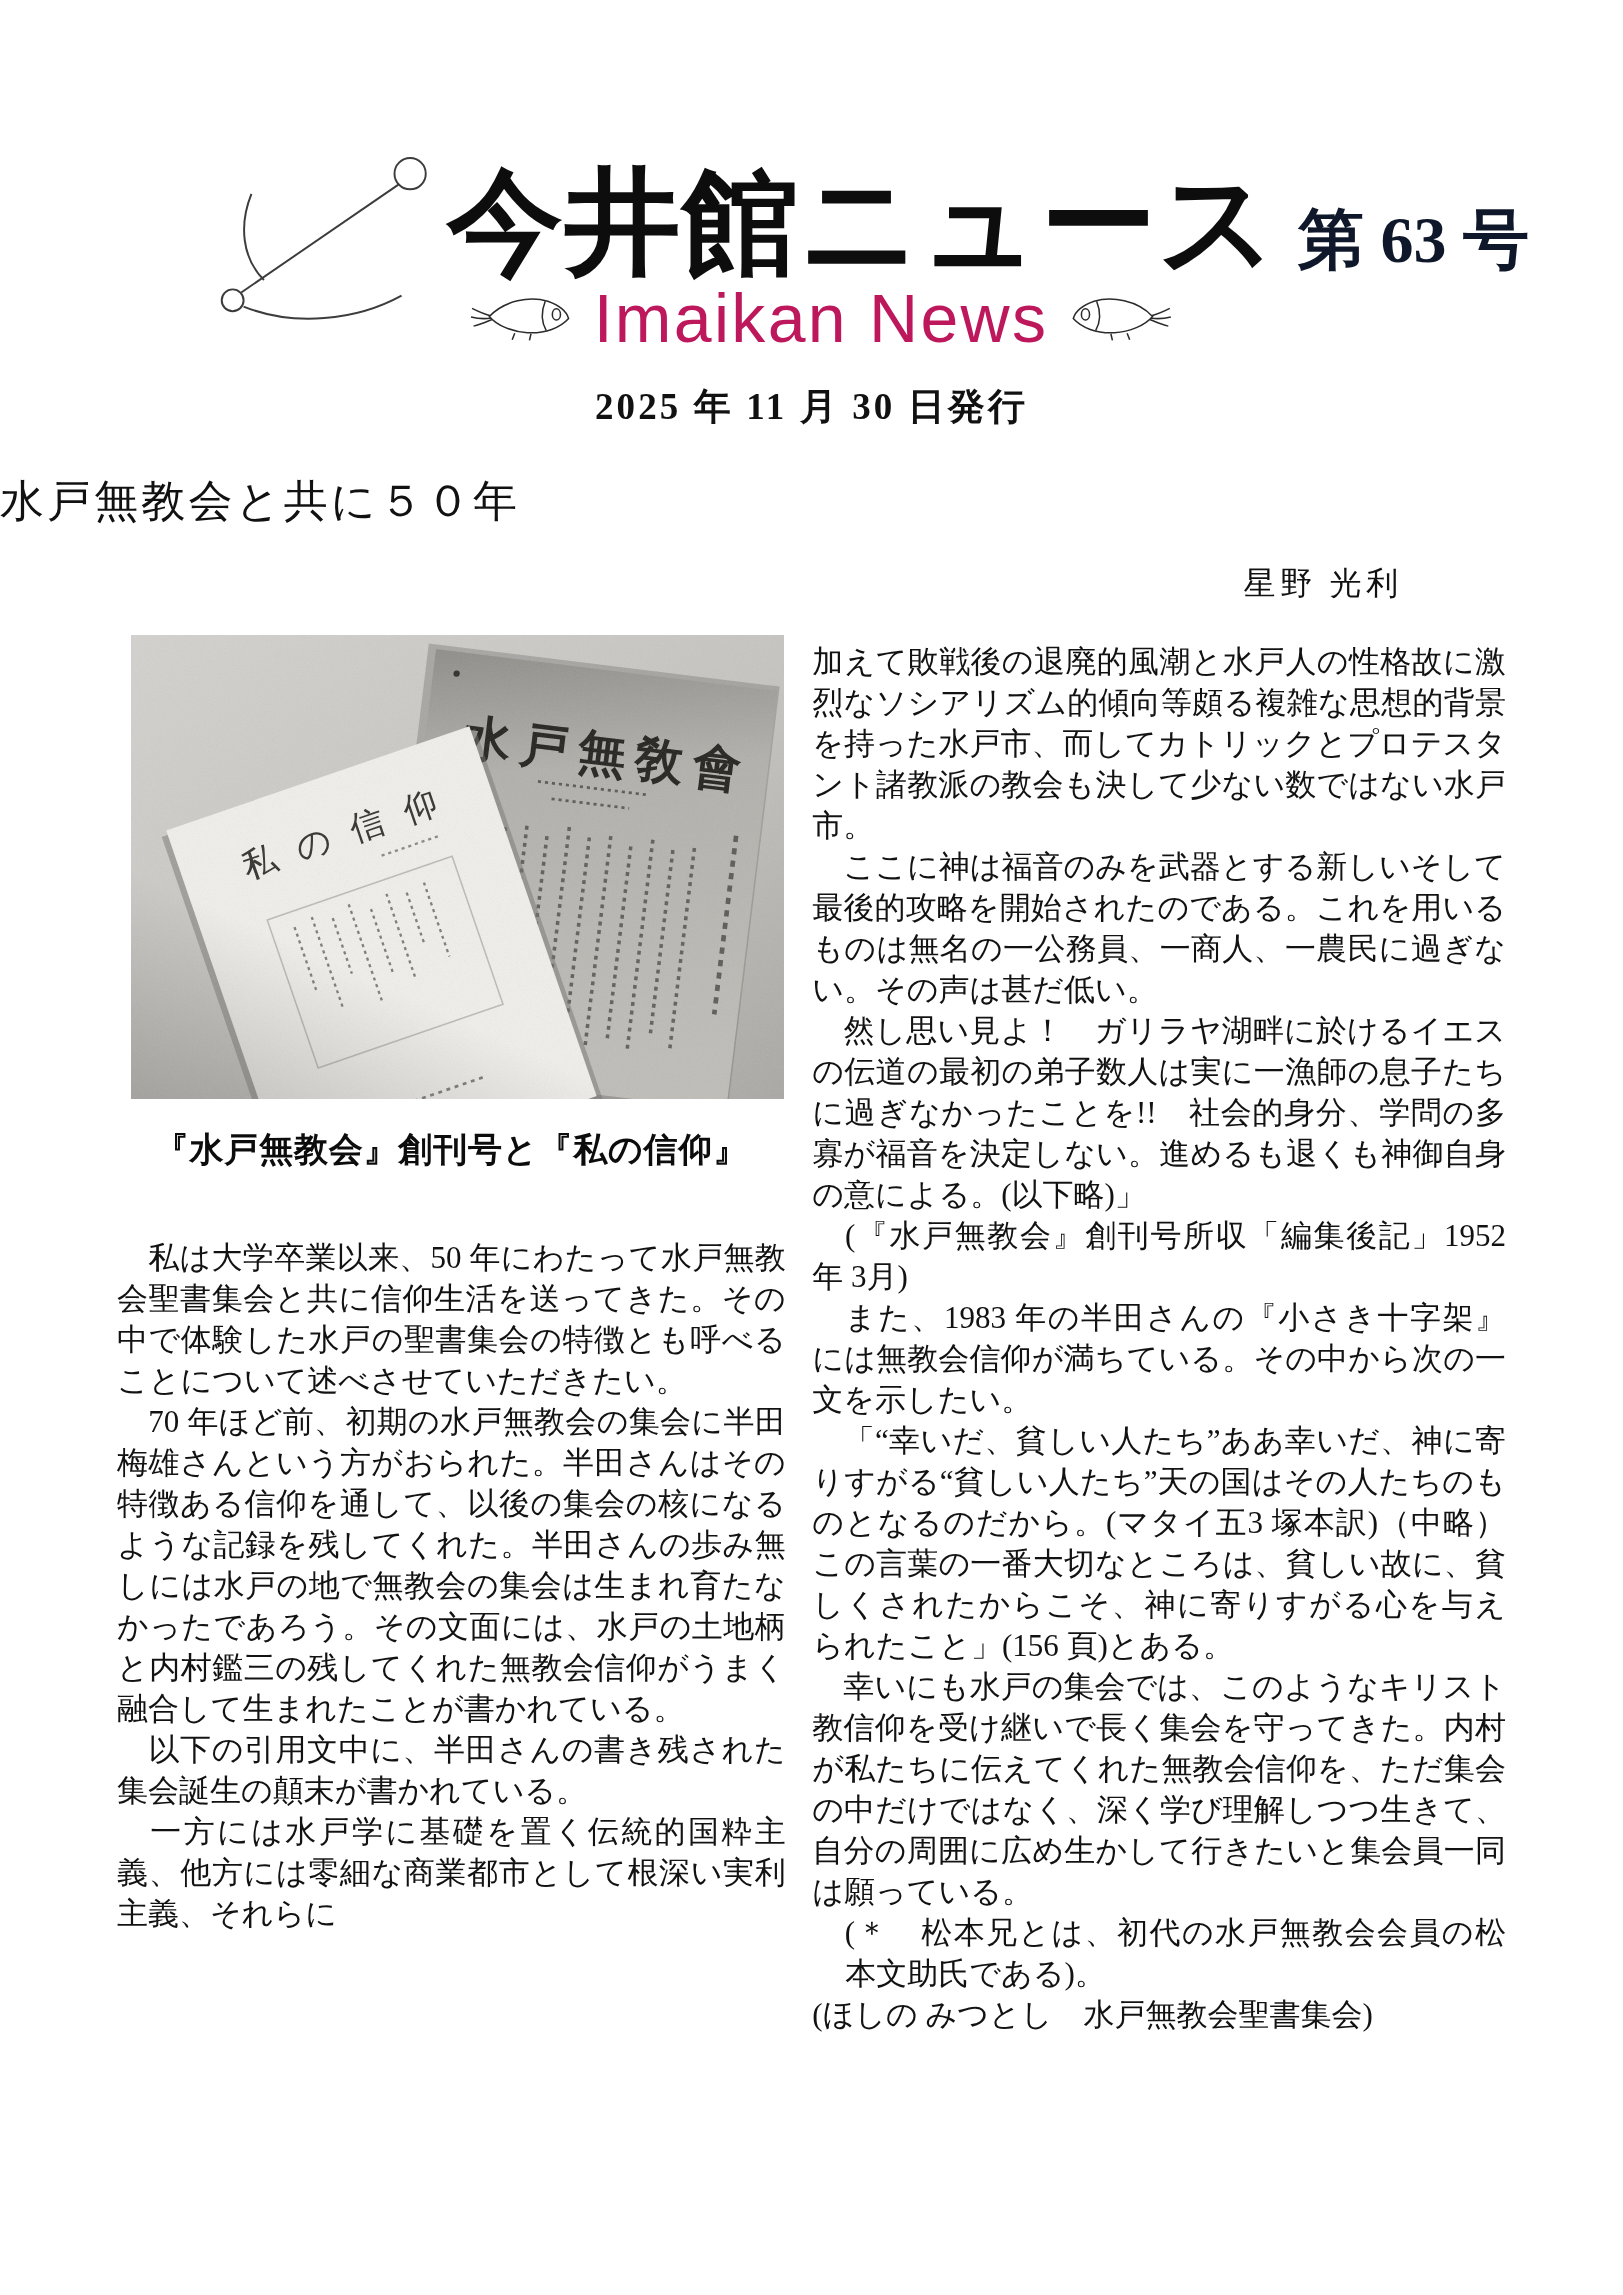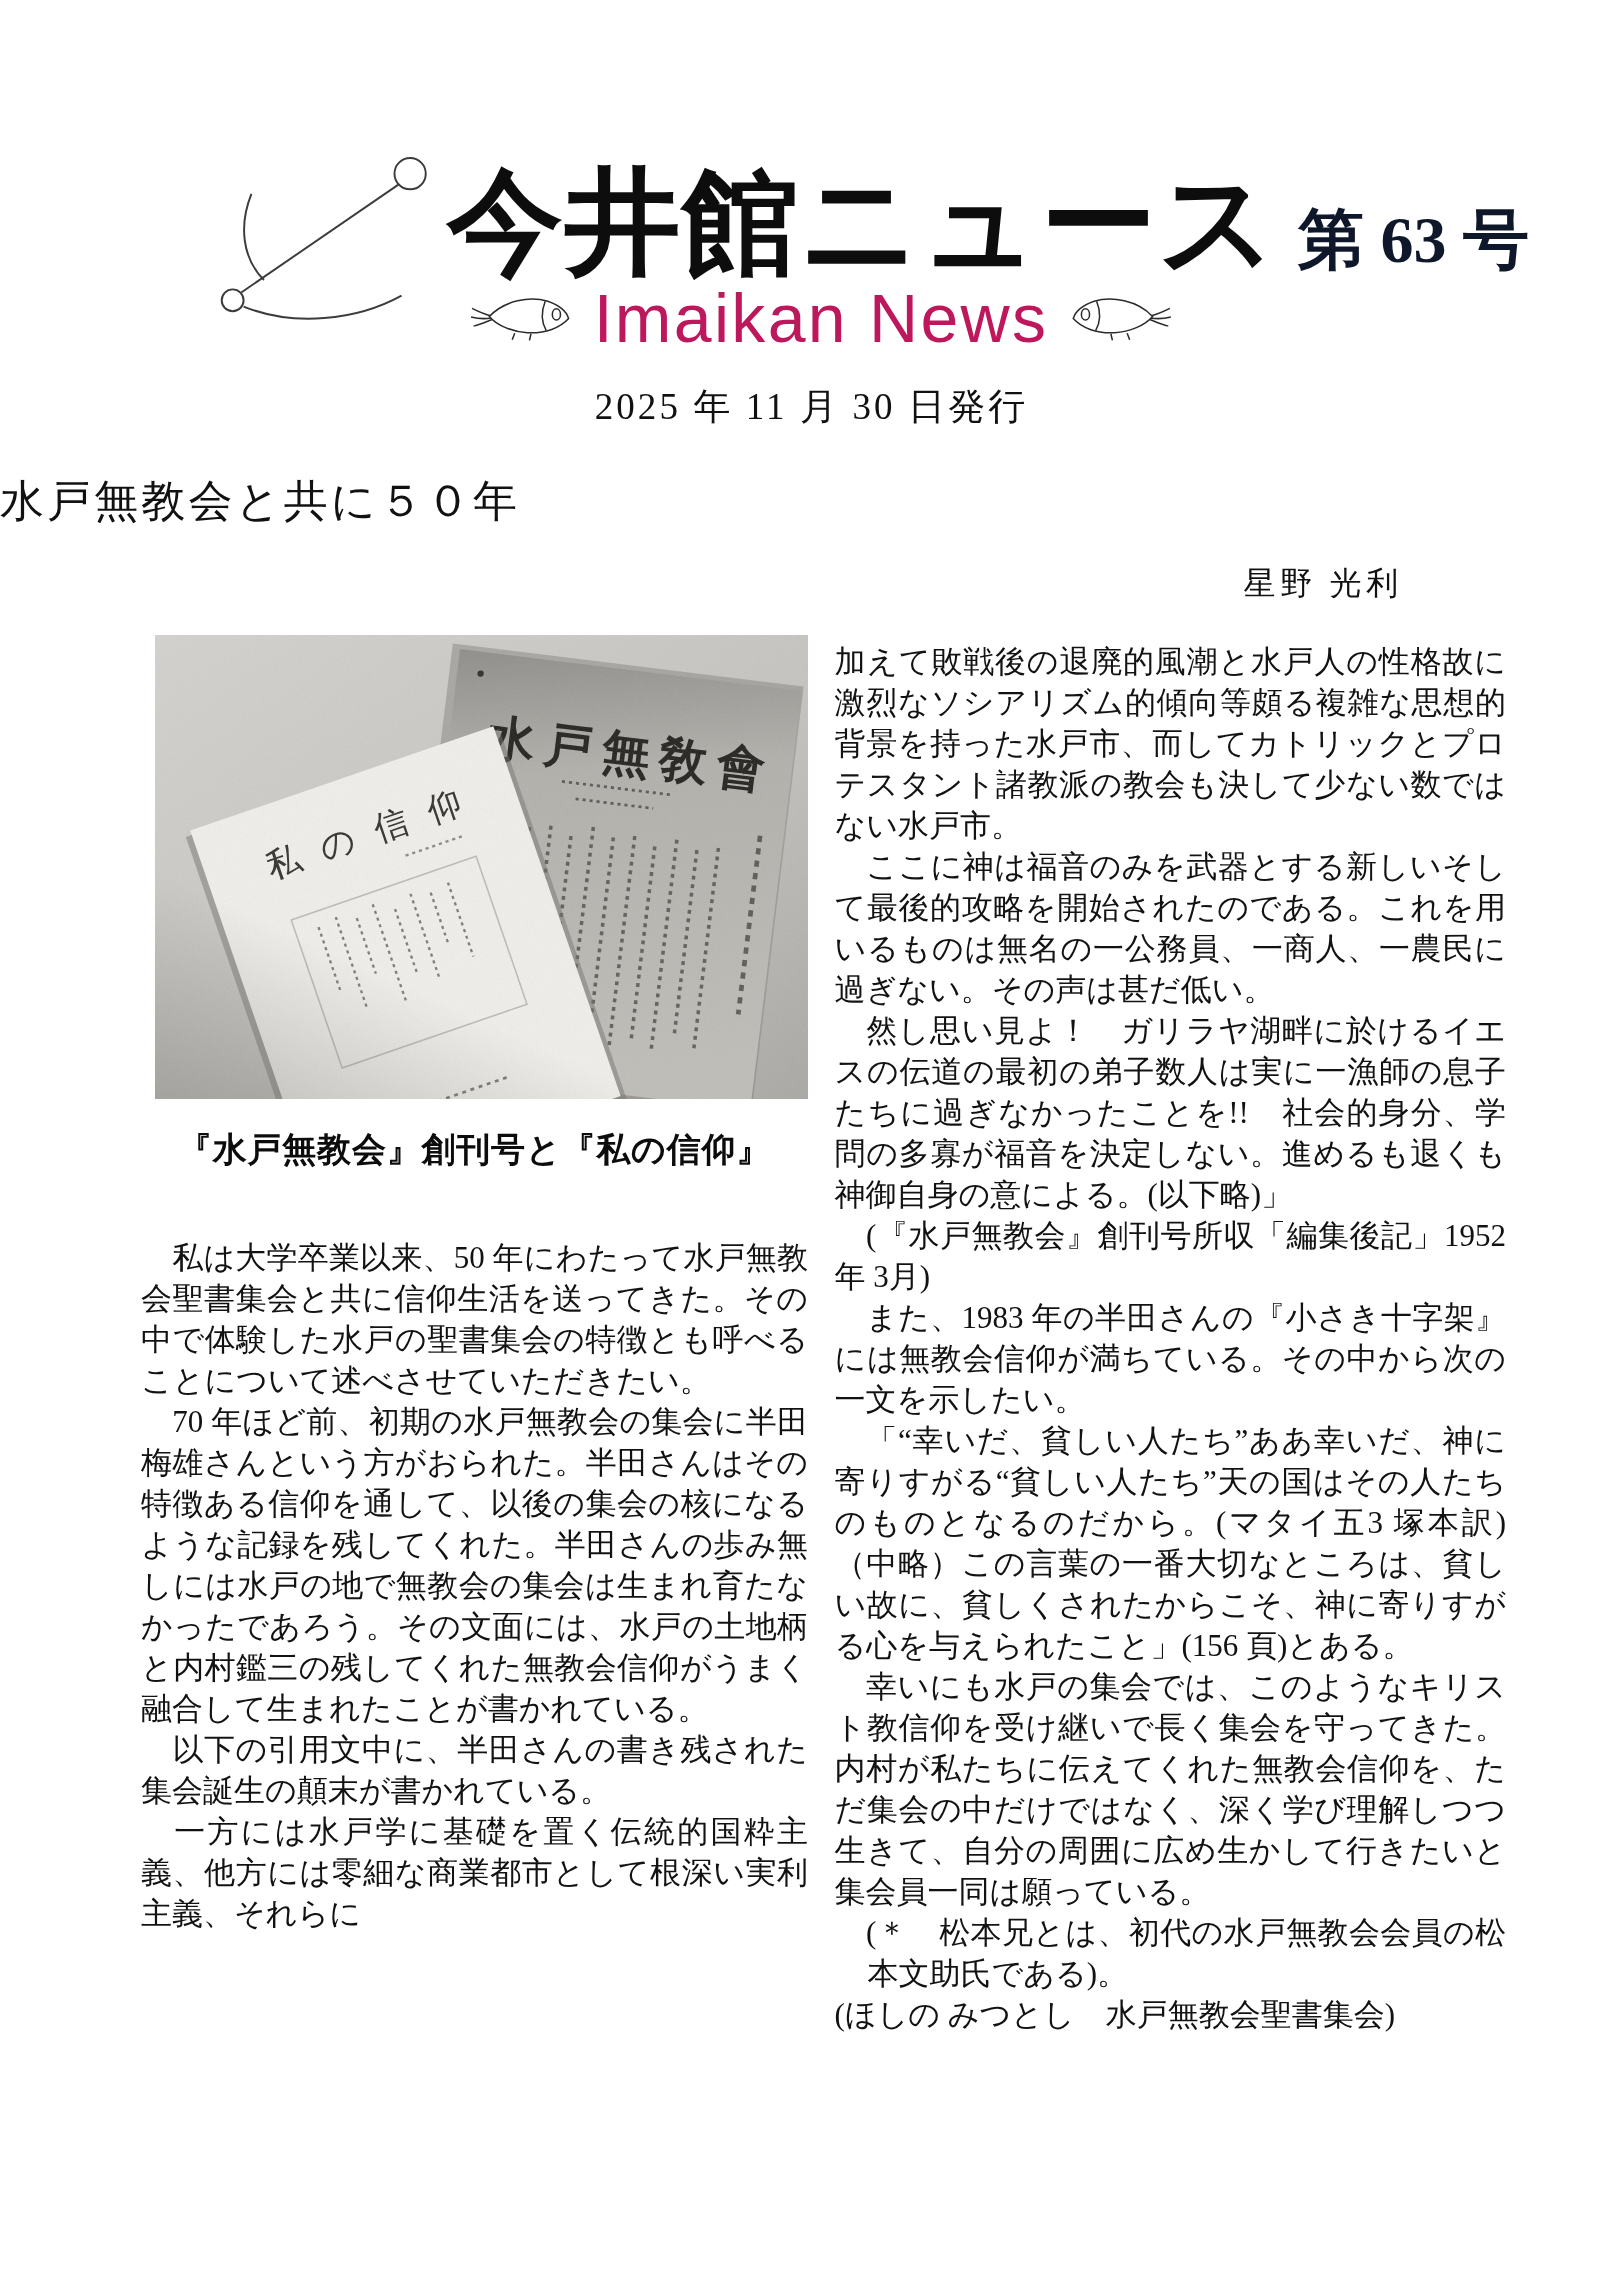--- a/index.html
+++ b/index.html
@@ -25,36 +25,36 @@
   .logo-subrow{
     position:absolute;left:469px;top:272px;width:704px;
     display:flex;align-items:center;justify-content:center;gap:7.8px;
   }
   .imaikan{
     font-family:"Liberation Sans","DejaVu Sans",sans-serif;
     font-size:68px;color:#be185d;letter-spacing:2.3px;white-space:nowrap;
   }
   .pub-date{
     position:absolute;top:382px;left:0;width:100%;
-    text-align:center;font-size:37px;font-weight:400;letter-spacing:3.1px;
+    text-align:center;font-size:37px;font-weight:700;letter-spacing:3.1px;
   }
   .article-title{
     position:absolute;top:472px;left:0;width:100%;
     font-size:44px;letter-spacing:3.1px;font-weight:400;
   }
   .article-author{
     position:absolute;top:562px;right:220px;
     font-size:32px;letter-spacing:4.7px;text-align:right;
   }
   
   .columns{
     position:absolute;top:635px;left:117px;width:1389px;
     display:flex;gap:26.6px;
   }
-  .col-left{width:696px;margin-left:24px;}
+  .col-left{width:696px;}
   .col-right{width:722px;padding-top:6.3px;}
   .photo{display:block;margin-left:14px;width:653px;height:464px;}
   .caption{
     margin-top:28px;text-align:center;
     font-family:"Liberation Sans","DejaVu Sans",sans-serif;
     font-weight:700;font-size:34px;letter-spacing:0.8px;color:#0c0c0c;
   }
   .body-start{margin-top:64px;}
   p.body-para{
     margin:0;font-size:31px;line-height:41px;

